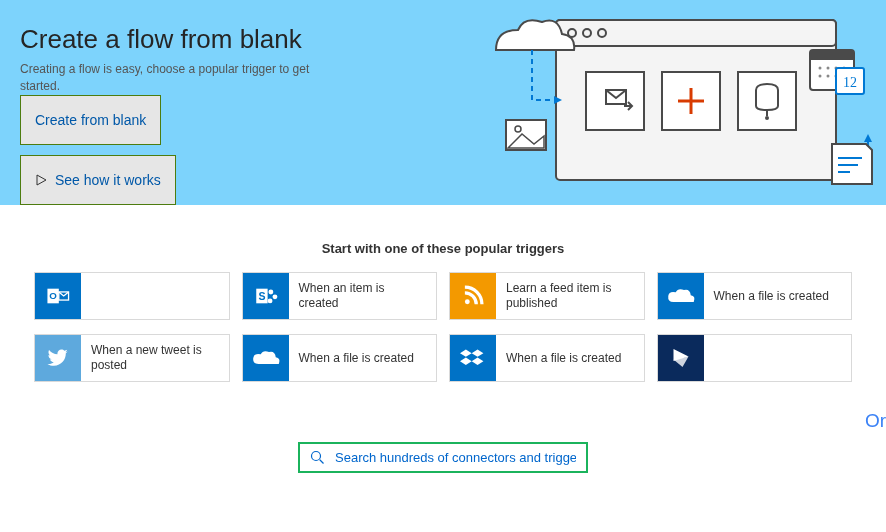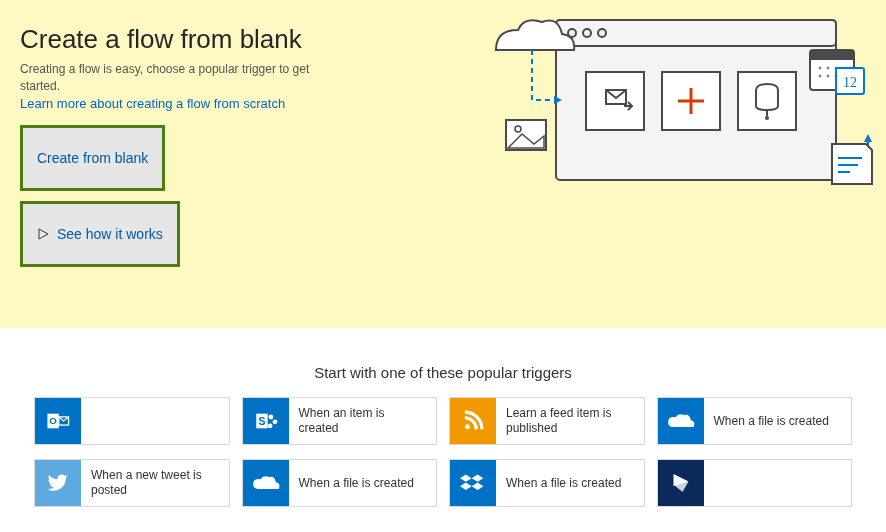--- a/index.html
+++ b/index.html
@@ -1,37 +1,37 @@
 <!DOCTYPE html>
 <html><head>
 <meta charset="utf-8">
 <style>
   * { box-sizing: border-box; margin: 0; padding: 0; }
   body { font-family: "Segoe UI", Tahoma, sans-serif; font-size: 14px; color: #333; background: #fff; width: 886px; }
 
   .hero {
-    background: #fef9c3;
+    background: #7dd3fc;
     padding: 24px 20px 30px 20px;
     position: relative;
-    height: 328px;
+    height: 205px;
   }
   .hero h1 { font-size: 26px; font-weight: 400; color: #252525; margin-bottom: 6px; }
   .hero p.sub { font-size: 12px; color: #555; max-width: 300px; line-height: 1.4; margin-bottom: 0; }
   .hero a.learn { color: #0066cc; font-size: 13px; text-decoration: none; display:inline-block; margin-bottom:14px; }
   .hero .btn {
     display: inline-flex; align-items:center; gap:8px;
-    border: 3px solid #4d7c0f; color: #0058a8;
-    background: #e6e6e6; padding: 22px 14px; font-size: 14px;
+    border: 1px solid #4d7c0f; color: #0058a8;
+    background: #e6e6e6; padding: 16px 14px; font-size: 14px;
     cursor: pointer; margin-bottom: 10px;
   }
   .hero .btn svg { width:12px; height:12px; }
 
   .illus { position:absolute; right:10px; top:10px; width:400px; height:200px; }
 
-  .section-title { text-align:center; font-size:15px; color:#333; margin: 36px 0 16px; font-weight:400; }
+  .section-title { text-align:center; font-size:13px; color:#333; margin: 36px 0 16px; font-weight:700; }
 
   .triggers { display:grid; grid-template-columns: repeat(4, 1fr); gap: 14px 12px; padding: 0 34px; }
   .trg { display:flex; align-items:center; border:1px solid #d9d9d9; height:48px; cursor:pointer; background:#fff; }
   .trg .ico { width:46px; height:46px; display:flex; align-items:center; justify-content:center; color:#fff; flex:0 0 46px; }
   .trg .lbl { padding: 0 10px; font-size:12px; color:#333; line-height:1.25; }
 
   .or { text-align:right; font-size:19px; color:#3b82f6; margin: 28px 0 10px; }
 
   .searchwrap { display:flex; justify-content:center; padding-bottom:10px; }
   .searchbox {
@@ -53,21 +53,20 @@
   .c-od2     { background:#0072c6; }
   .c-db      { background:#0072c6; }
   .c-dyn     { background:#0a2a5c; }
 </style>
 </head>
 <body>
 
 <div class="hero">
   <h1>Create a flow from blank</h1>
   <p class="sub">Creating a flow is easy, choose a popular trigger to get started.</p>
-  <a href="#" class="learn">Learn more about creating a flow from scratch</a>
   <div>
     <button class="btn">
       <span>Create from blank</span>
     </button>
   </div>
   <div>
     <button class="btn">
       <svg viewBox="0 0 12 12">
           <polygon points="2,1 11,6 2,11" fill="none" stroke="#333" stroke-width="1"></polygon>
         </svg>

